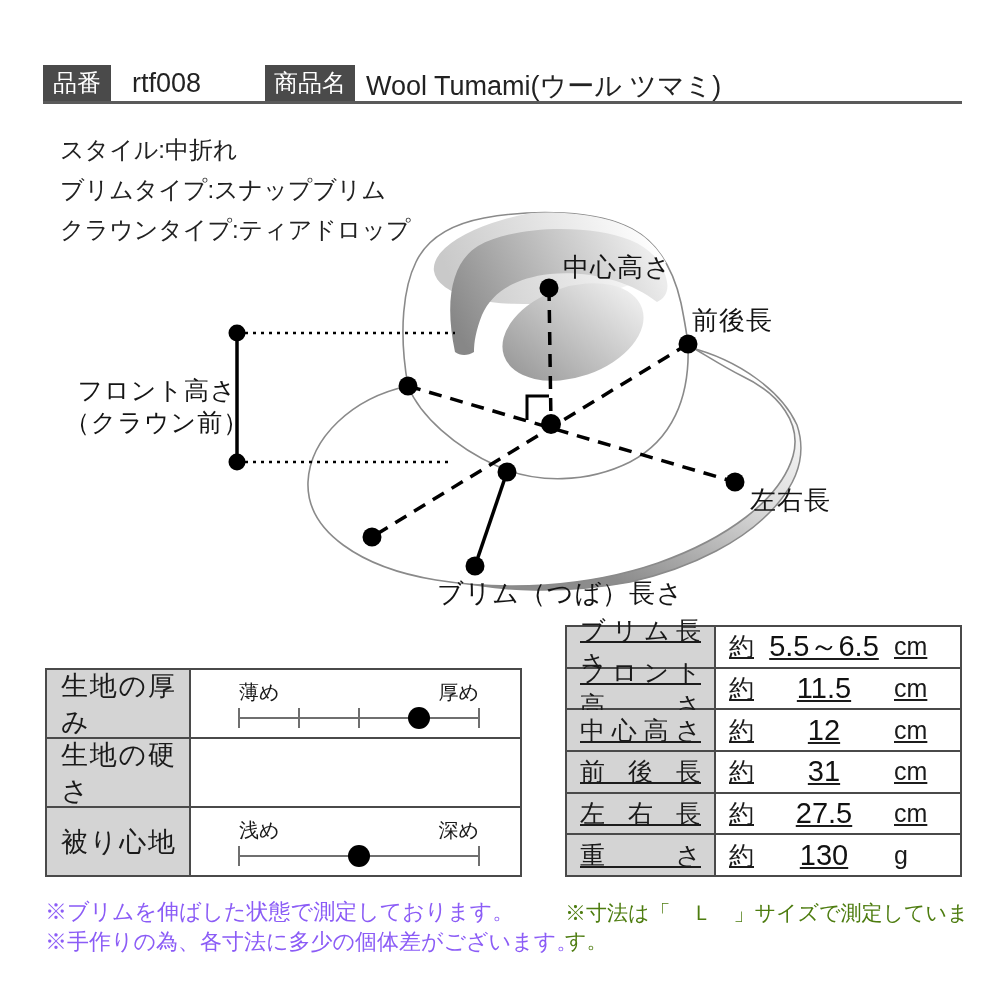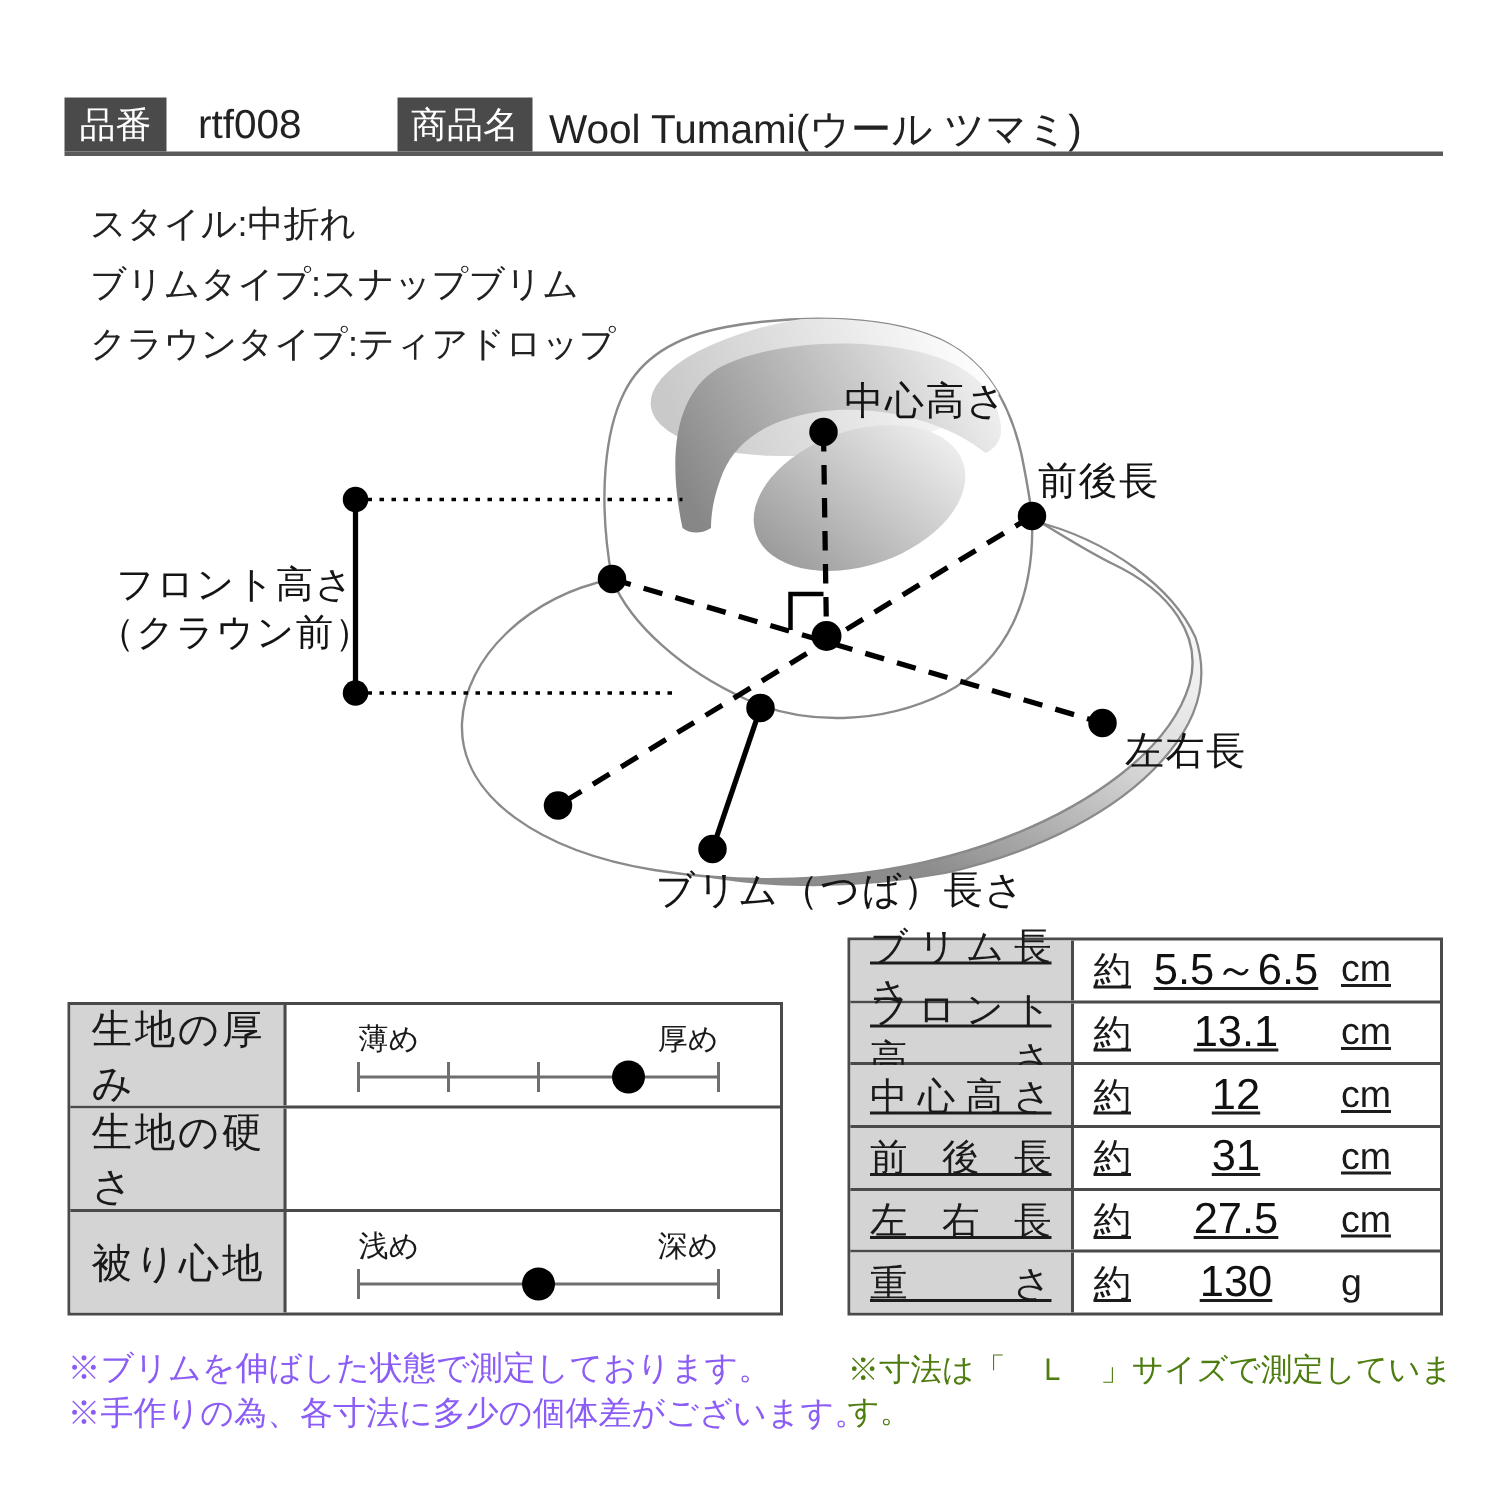--- a/index.html
+++ b/index.html
@@ -206,21 +206,21 @@
         <span class="sz-num">5.5～6.5</span>
         <span class="sz-unit">cm</span>
       </div>
     </div>
     <div class="sz-row">
       <div class="sz-label">
           <span>フロント高さ</span>
         </div>
       <div class="sz-value">
         <span class="sz-approx">約</span>
-        <span class="sz-num">13.1</span>
+        <span class="sz-num">11.5</span>
         <span class="sz-unit">cm</span>
       </div>
     </div>
     <div class="sz-row">
       <div class="sz-label">
           <span>中心高さ</span>
         </div>
       <div class="sz-value">
         <span class="sz-approx">約</span>
         <span class="sz-num">12</span>

